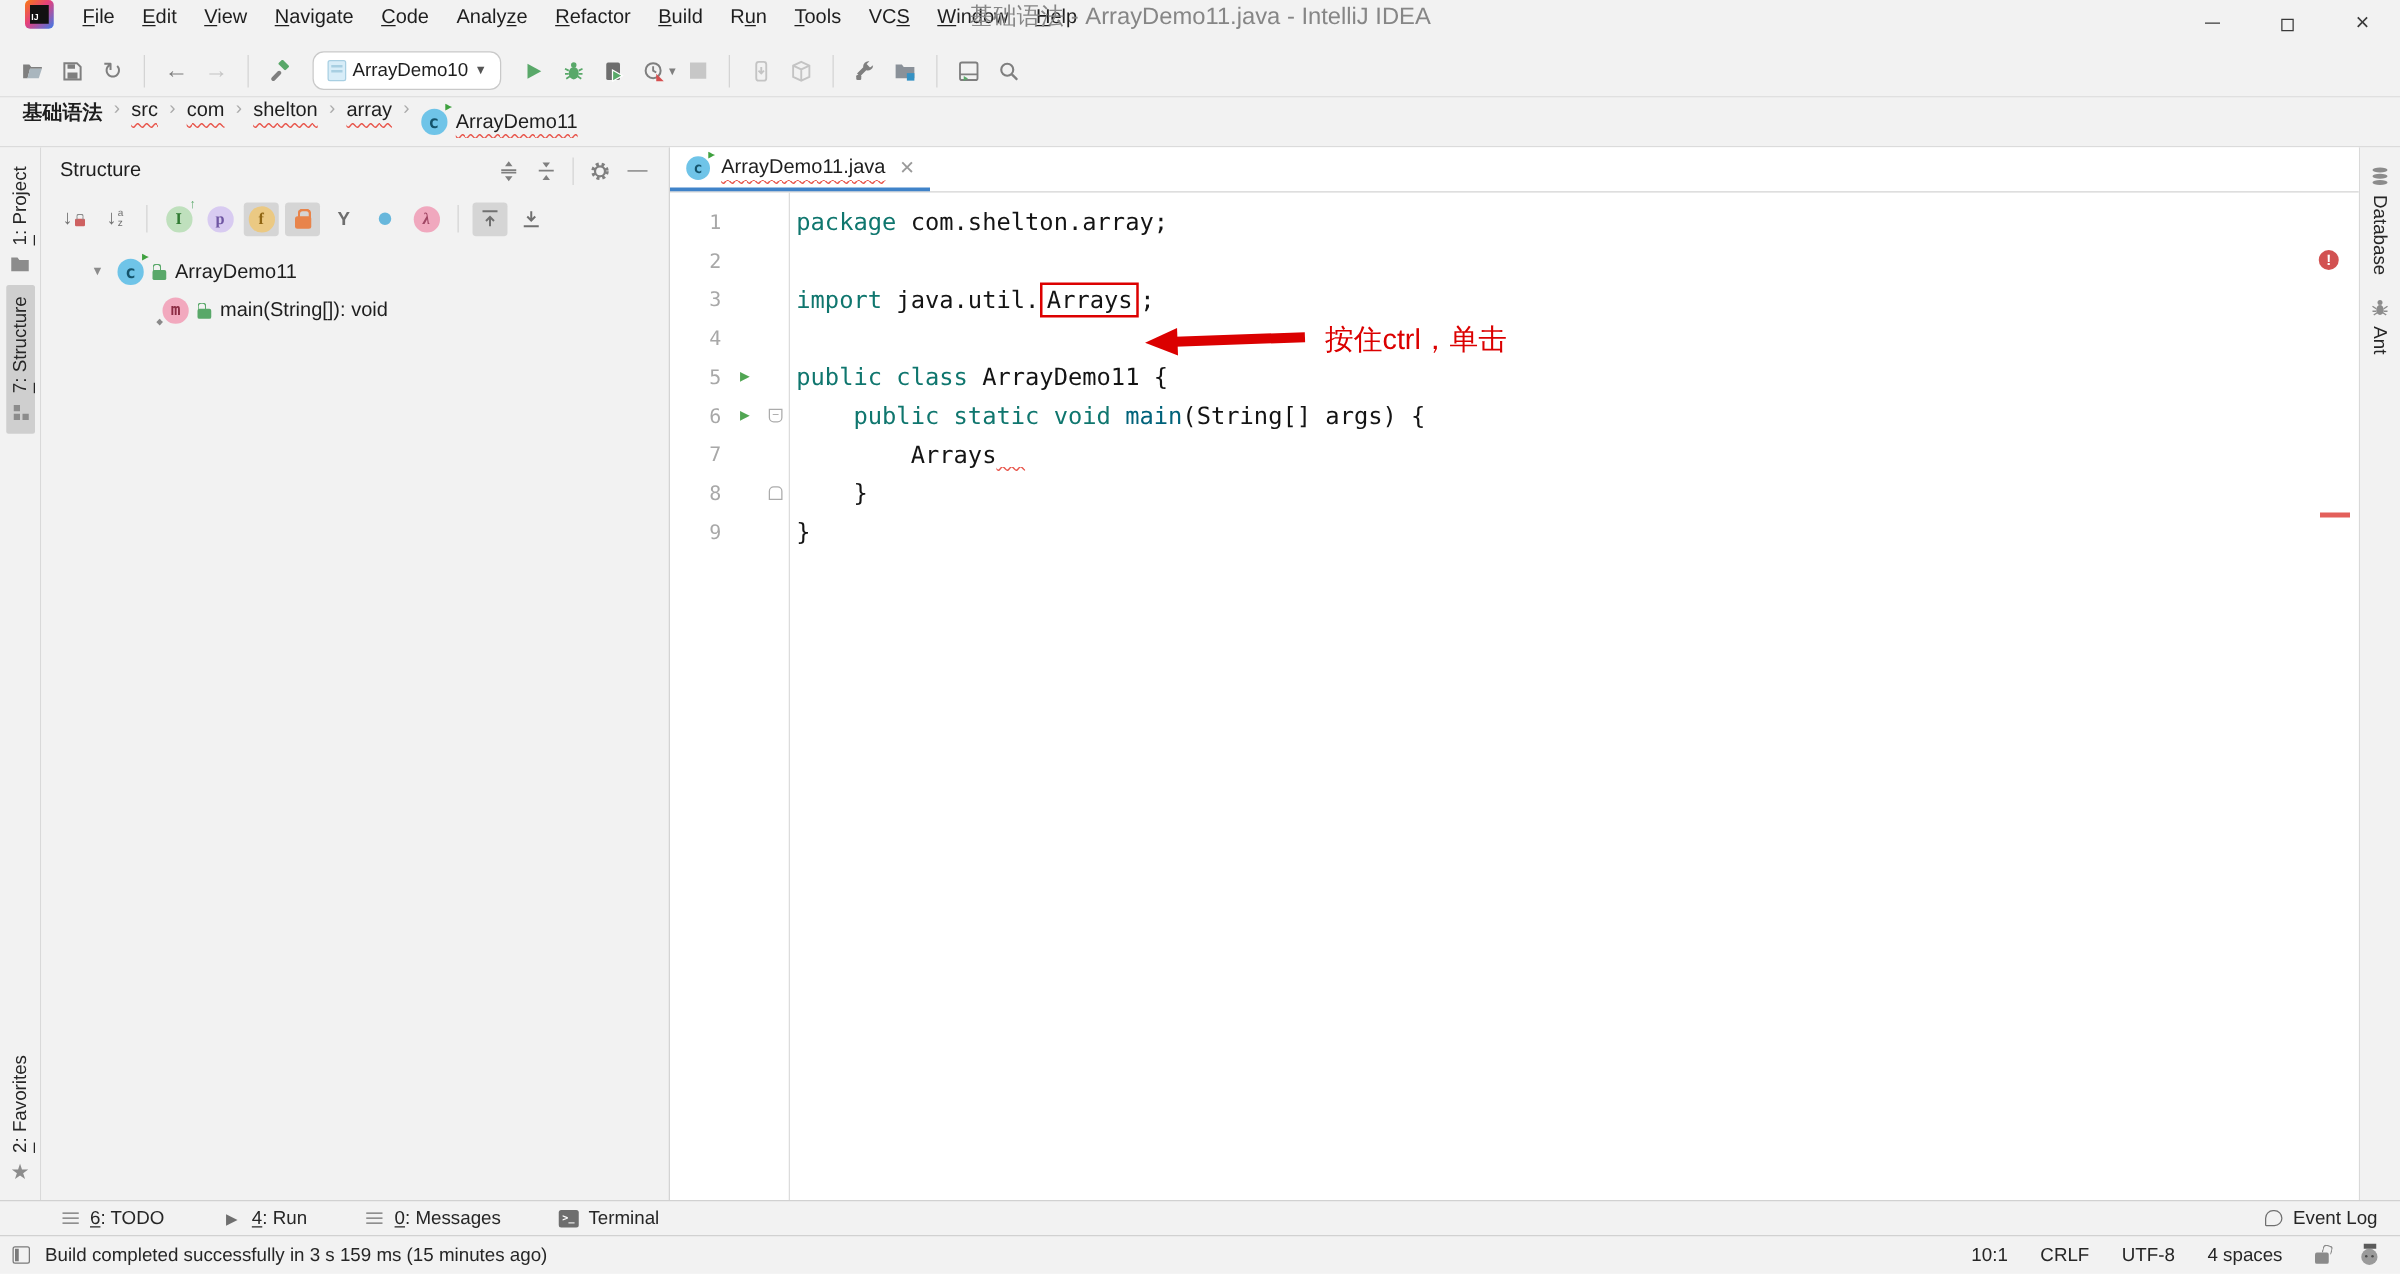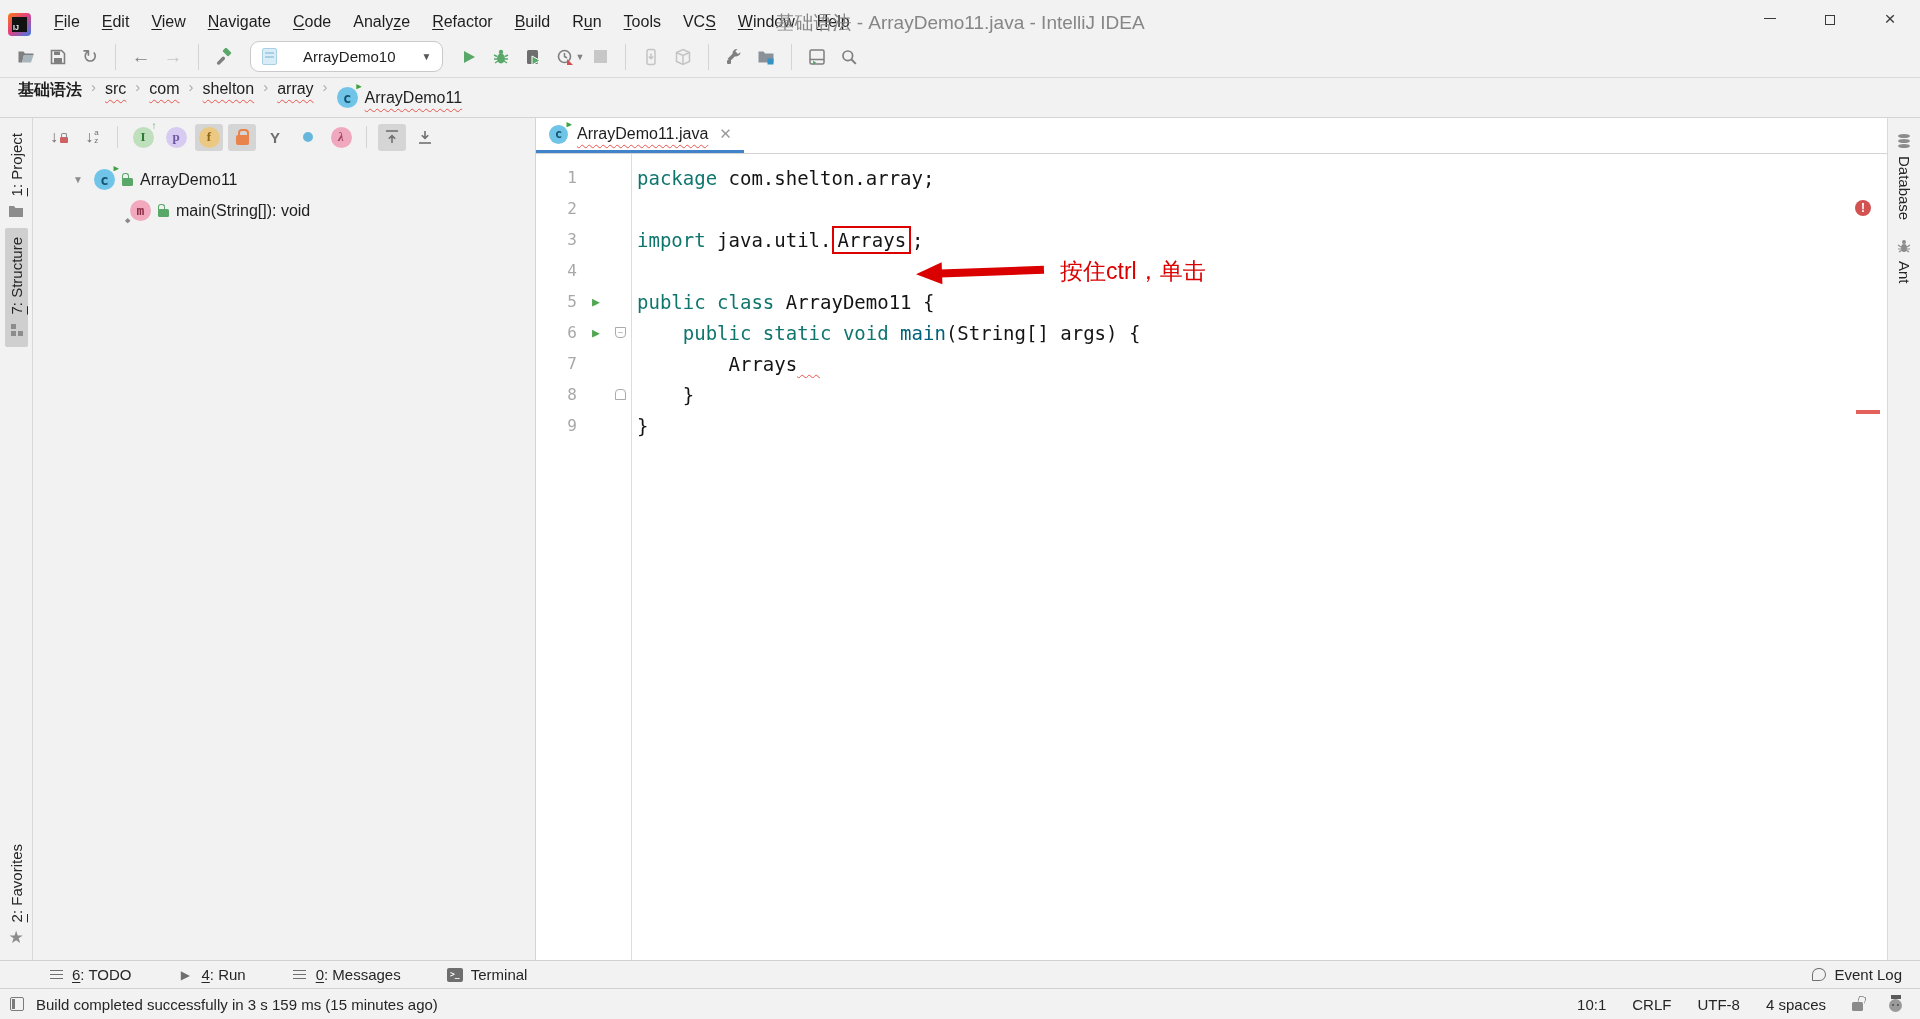--- a/index.html
+++ b/index.html
@@ -6,42 +6,42 @@
   html,body { margin:0; padding:0; }
   body {
     width:1920px; height:1019px; overflow:hidden;
     font-family:"Liberation Sans", sans-serif;
     background:#F2F2F2; color:#1E1E1E;
     -webkit-font-smoothing:antialiased;
   }
   .window { display:flex; flex-direction:column; width:100%; height:100%; }
 
   
-  .titlebar { height:36px; flex:0 0 36px; display:flex; align-items:flex-end; padding-left:8px; position:relative; background:#F2F2F2; }
+  .titlebar { height:36px; flex:0 0 36px; display:flex; align-items:flex-start; padding-left:20px; position:relative; background:#F2F2F2; }
   .logo { width:23px; height:23px; border-radius:4px; margin-right:12px; position:relative;
           background:linear-gradient(135deg,#F97A12 0%,#E4407E 45%,#3B7BEA 100%); }
   .logo::after { content:"IJ"; position:absolute; inset:4px; background:#111; color:#fff; font-size:7px; font-weight:bold; display:flex; align-items:flex-end; padding:1px; }
   .menubar { display:flex; align-items:center; font-size:16px; color:#1E1E1E; }
   .menu-item { padding:5px 11px; cursor:default; border-radius:3px; }
   .mn { text-decoration:underline; text-underline-offset:2px; }
   .title-text { position:absolute; left:50%; transform:translateX(-50%); font-size:19px; color:#868686; white-space:nowrap; }
   .win-controls { position:absolute; right:0; top:0; height:36px; display:flex; }
   .win-btn { width:60px; height:36px; display:flex; align-items:center; justify-content:center; color:#3A3A3A; }
   .i-min { width:12px; height:0; border-top:1.6px solid #3A3A3A; display:inline-block; }
   .i-restore { width:10px; height:10px; border:1.5px solid #3A3A3A; position:relative; background:#F2F2F2; margin-top:3px; }
   .i-restore::before { content:""; position:absolute; top:-4.5px; left:2.5px; width:10px; height:10px; border:1.5px solid #3A3A3A; z-index:-1; }
   .i-close { font-size:19px; line-height:1; color:#3A3A3A; }
 
   
   .toolbar { height:42px; flex:0 0 42px; display:flex; align-items:center; padding-left:10px; border-bottom:1px solid #DADADA; background:#F2F2F2; }
   .tb-btn { width:32px; height:30px; display:inline-flex; align-items:center; justify-content:center; border-radius:3px; color:#7F7F7F; font-size:19px; }
   .tb-btn svg { display:block; }
   .tb-sep { width:1px; height:26px; background:#D4D4D4; margin:0 9px; }
   .disabled { color:#C6C6C6 !important; }
-  .run-config { display:flex; align-items:center; gap:26px; height:31px; background:#FFFFFF; border:1px solid #C9C9C9; border-radius:9px; padding:0 11px; margin:0 10px; font-size:15px; color:#1E1E1E; }
+  .run-config { display:flex; align-items:center; gap:5px; height:31px; background:#FFFFFF; border:1px solid #C9C9C9; border-radius:9px; padding:0 11px; margin:0 10px; font-size:15px; color:#1E1E1E; }
   .rc-icon { width:15px; height:17px; border-radius:2px; background:#D8EDF8; border:1px solid #A8CFE2; position:relative; }
   .rc-icon::after { content:""; position:absolute; left:2px; right:2px; top:3px; height:2px; background:#A8CFE2; box-shadow:0 4px 0 #A8CFE2; }
   .rc-chevron { font-size:10px; color:#555; }
   .i-stop { width:13px; height:13px; background:#C7C7C7; }
   .dd-caret { font-size:9px; color:#7F7F7F; margin-left:-6px; }
 
   
   .breadcrumbs { height:40px; flex:0 0 40px; display:flex; padding-left:16px; gap:7px; font-size:16px; border-bottom:1px solid #D4D4D4; background:#F2F2F2; }
   .crumb { padding:2px 2px; }
   .crumb.project { font-weight:bold; }
@@ -334,20 +334,45 @@
             <span class="i-structure-sq"></span>
           </span>
         </div>
         <div class="strip-tab bottom">
           <span class="v-label flip"><span class="mn">2</span>: Favorites</span>
           <span class="strip-icon i-star">★</span>
         </div>
       </div>
 
     <div class="structure-panel">
+      <div class="panel-header">
+        <span class="panel-title">Structure</span>
+        <span class="ph-btn">
+          <svg width="18" height="18" viewBox="0 0 18 18">
+              <path d="M3 8h12M3 10h12" stroke="#7F7F7F" stroke-width="1.4"></path>
+              <path d="M9 1l3 4H6zM9 17l3-4H6z" fill="#7F7F7F"></path>
+            </svg>
+        </span>
+        <span class="ph-btn">
+          <svg width="18" height="18" viewBox="0 0 18 18">
+              <path d="M3 8.5h12" stroke="#7F7F7F" stroke-width="1.4"></path>
+              <path d="M9 6L6 2h6zM9 12l3 4H6z" fill="#7F7F7F"></path>
+            </svg>
+        </span>
+        <span class="ph-sep"></span>
+        <span class="ph-btn">
+          <svg width="18" height="18" viewBox="0 0 18 18">
+              <circle cx="9" cy="9" r="5.5" fill="none" stroke="#7F7F7F" stroke-width="3" stroke-dasharray="2.3 2.2"></circle>
+              <circle cx="9" cy="9" r="4" fill="none" stroke="#7F7F7F" stroke-width="1.8"></circle>
+            </svg>
+        </span>
+        <span class="ph-btn">
+            <span>—</span>
+          </span>
+      </div>
       <div class="panel-toolbar">
         <span class="pt-btn">
             <span class="sort-glyph">↓<span class="sort-lock"></span></span>
           </span>
         <span class="pt-btn">
             <span class="sort-glyph">↓<span class="sort-sub">
                 <span>a</span>
                 <span>z</span>
               </span></span>
           </span>

